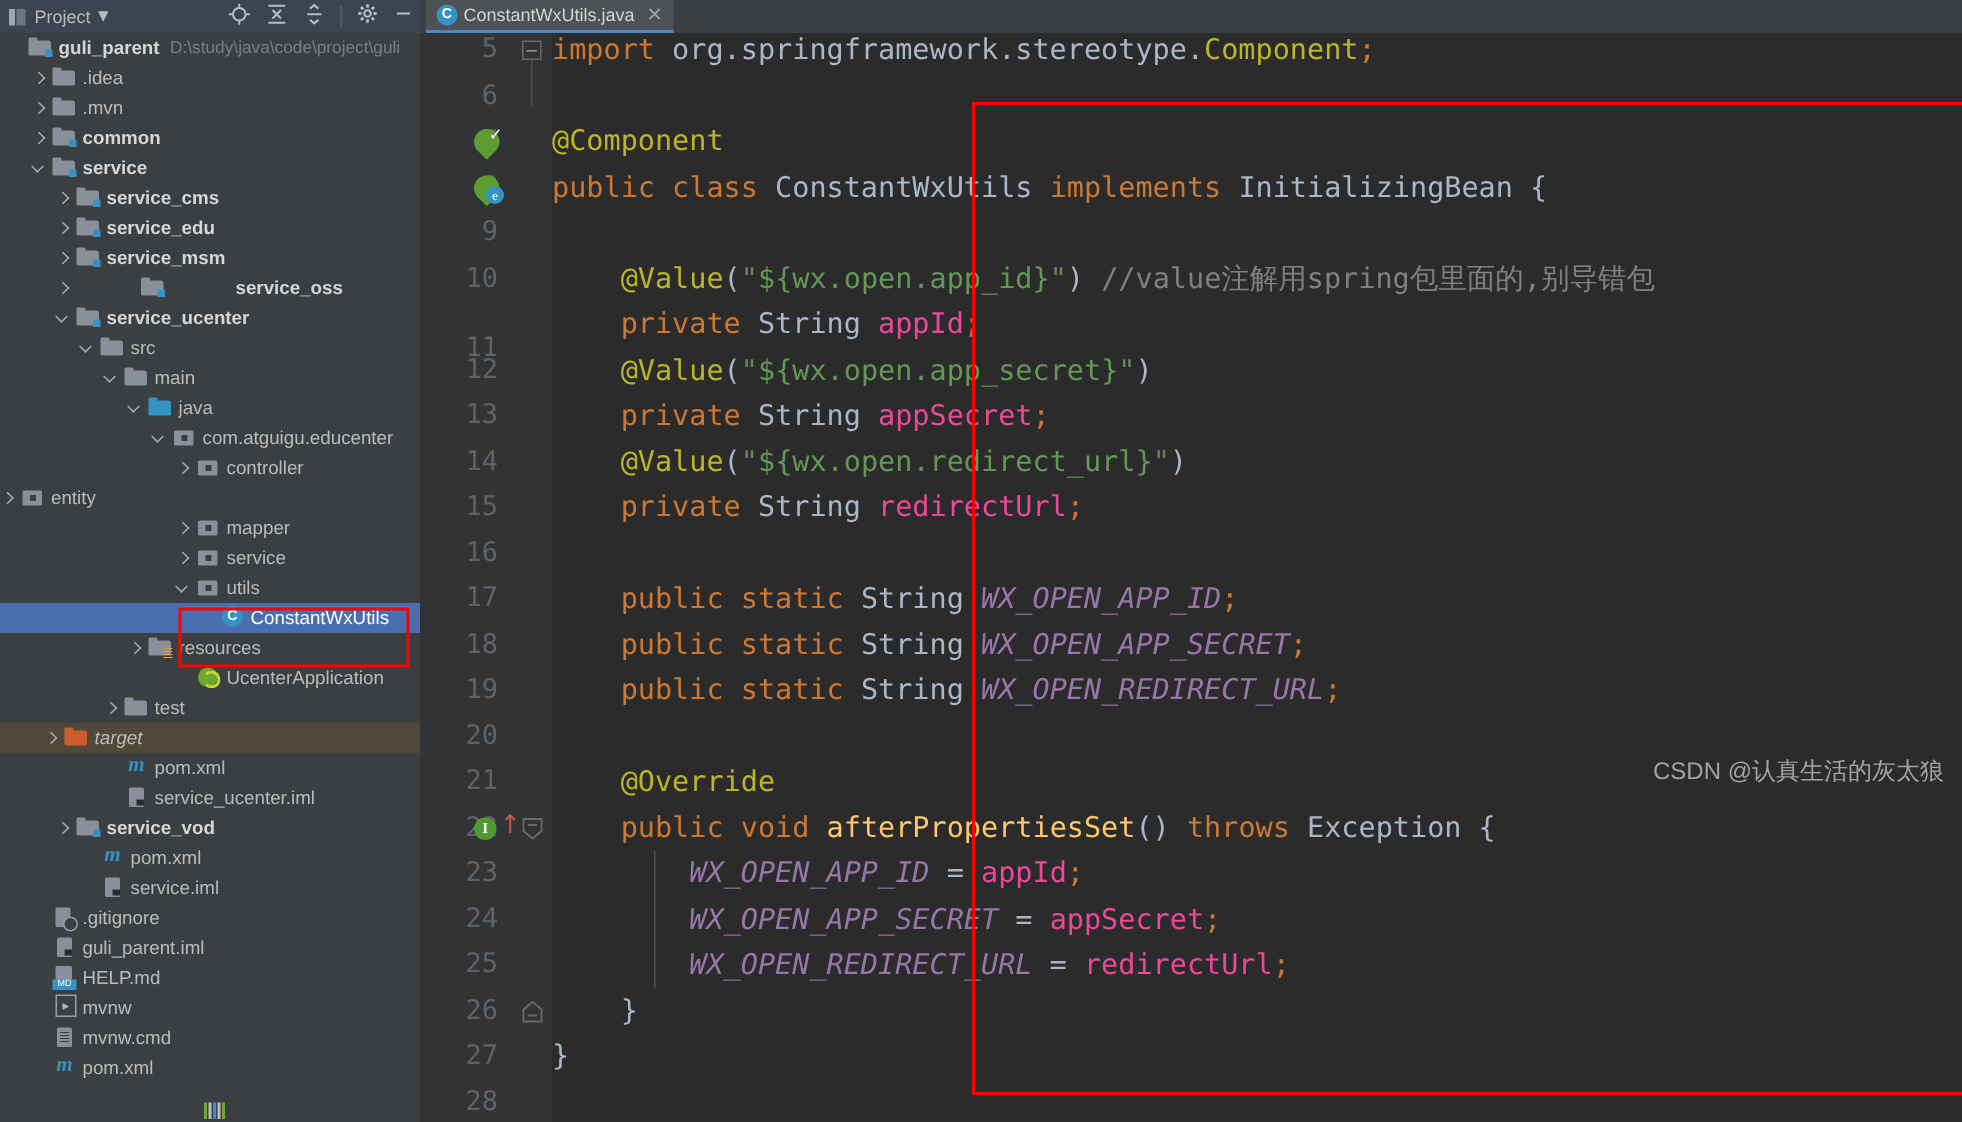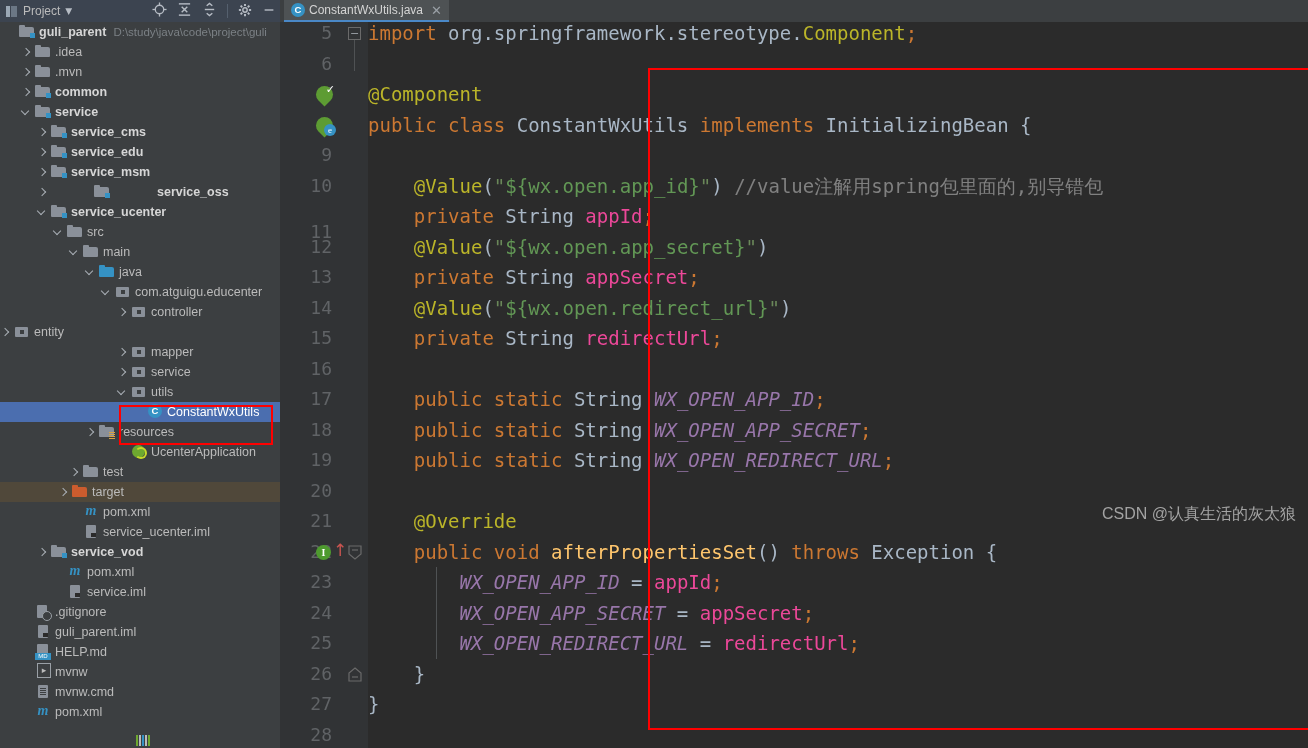--- a/index.html
+++ b/index.html
@@ -461,21 +461,21 @@
         <div class="tree-row" style="padding-left: 117px;">
           <span class="arrow none"></span>
           <span class="ic ic-spring"></span>
           <span class="lbl">UcenterApplication</span>
         </div>
         <div class="tree-row" style="padding-left: 69px;">
           <span class="arrow "></span>
           <span class="ic ic-folder"></span>
           <span class="lbl">test</span>
         </div>
-        <div class="tree-row target-row" style="padding-left: 58px;">
+        <div class="tree-row target-row" style="padding-left: 29px; font-style: italic;">
           <span class="arrow "></span>
           <span class="ic ic-folder target"></span>
           <span class="lbl">target</span>
         </div>
         <div class="tree-row" style="padding-left: 69px;">
           <span class="arrow none"></span>
           <span class="ic ic-maven"></span>
           <span class="lbl">pom.xml</span>
         </div>
         <div class="tree-row" style="padding-left: 69px;">

